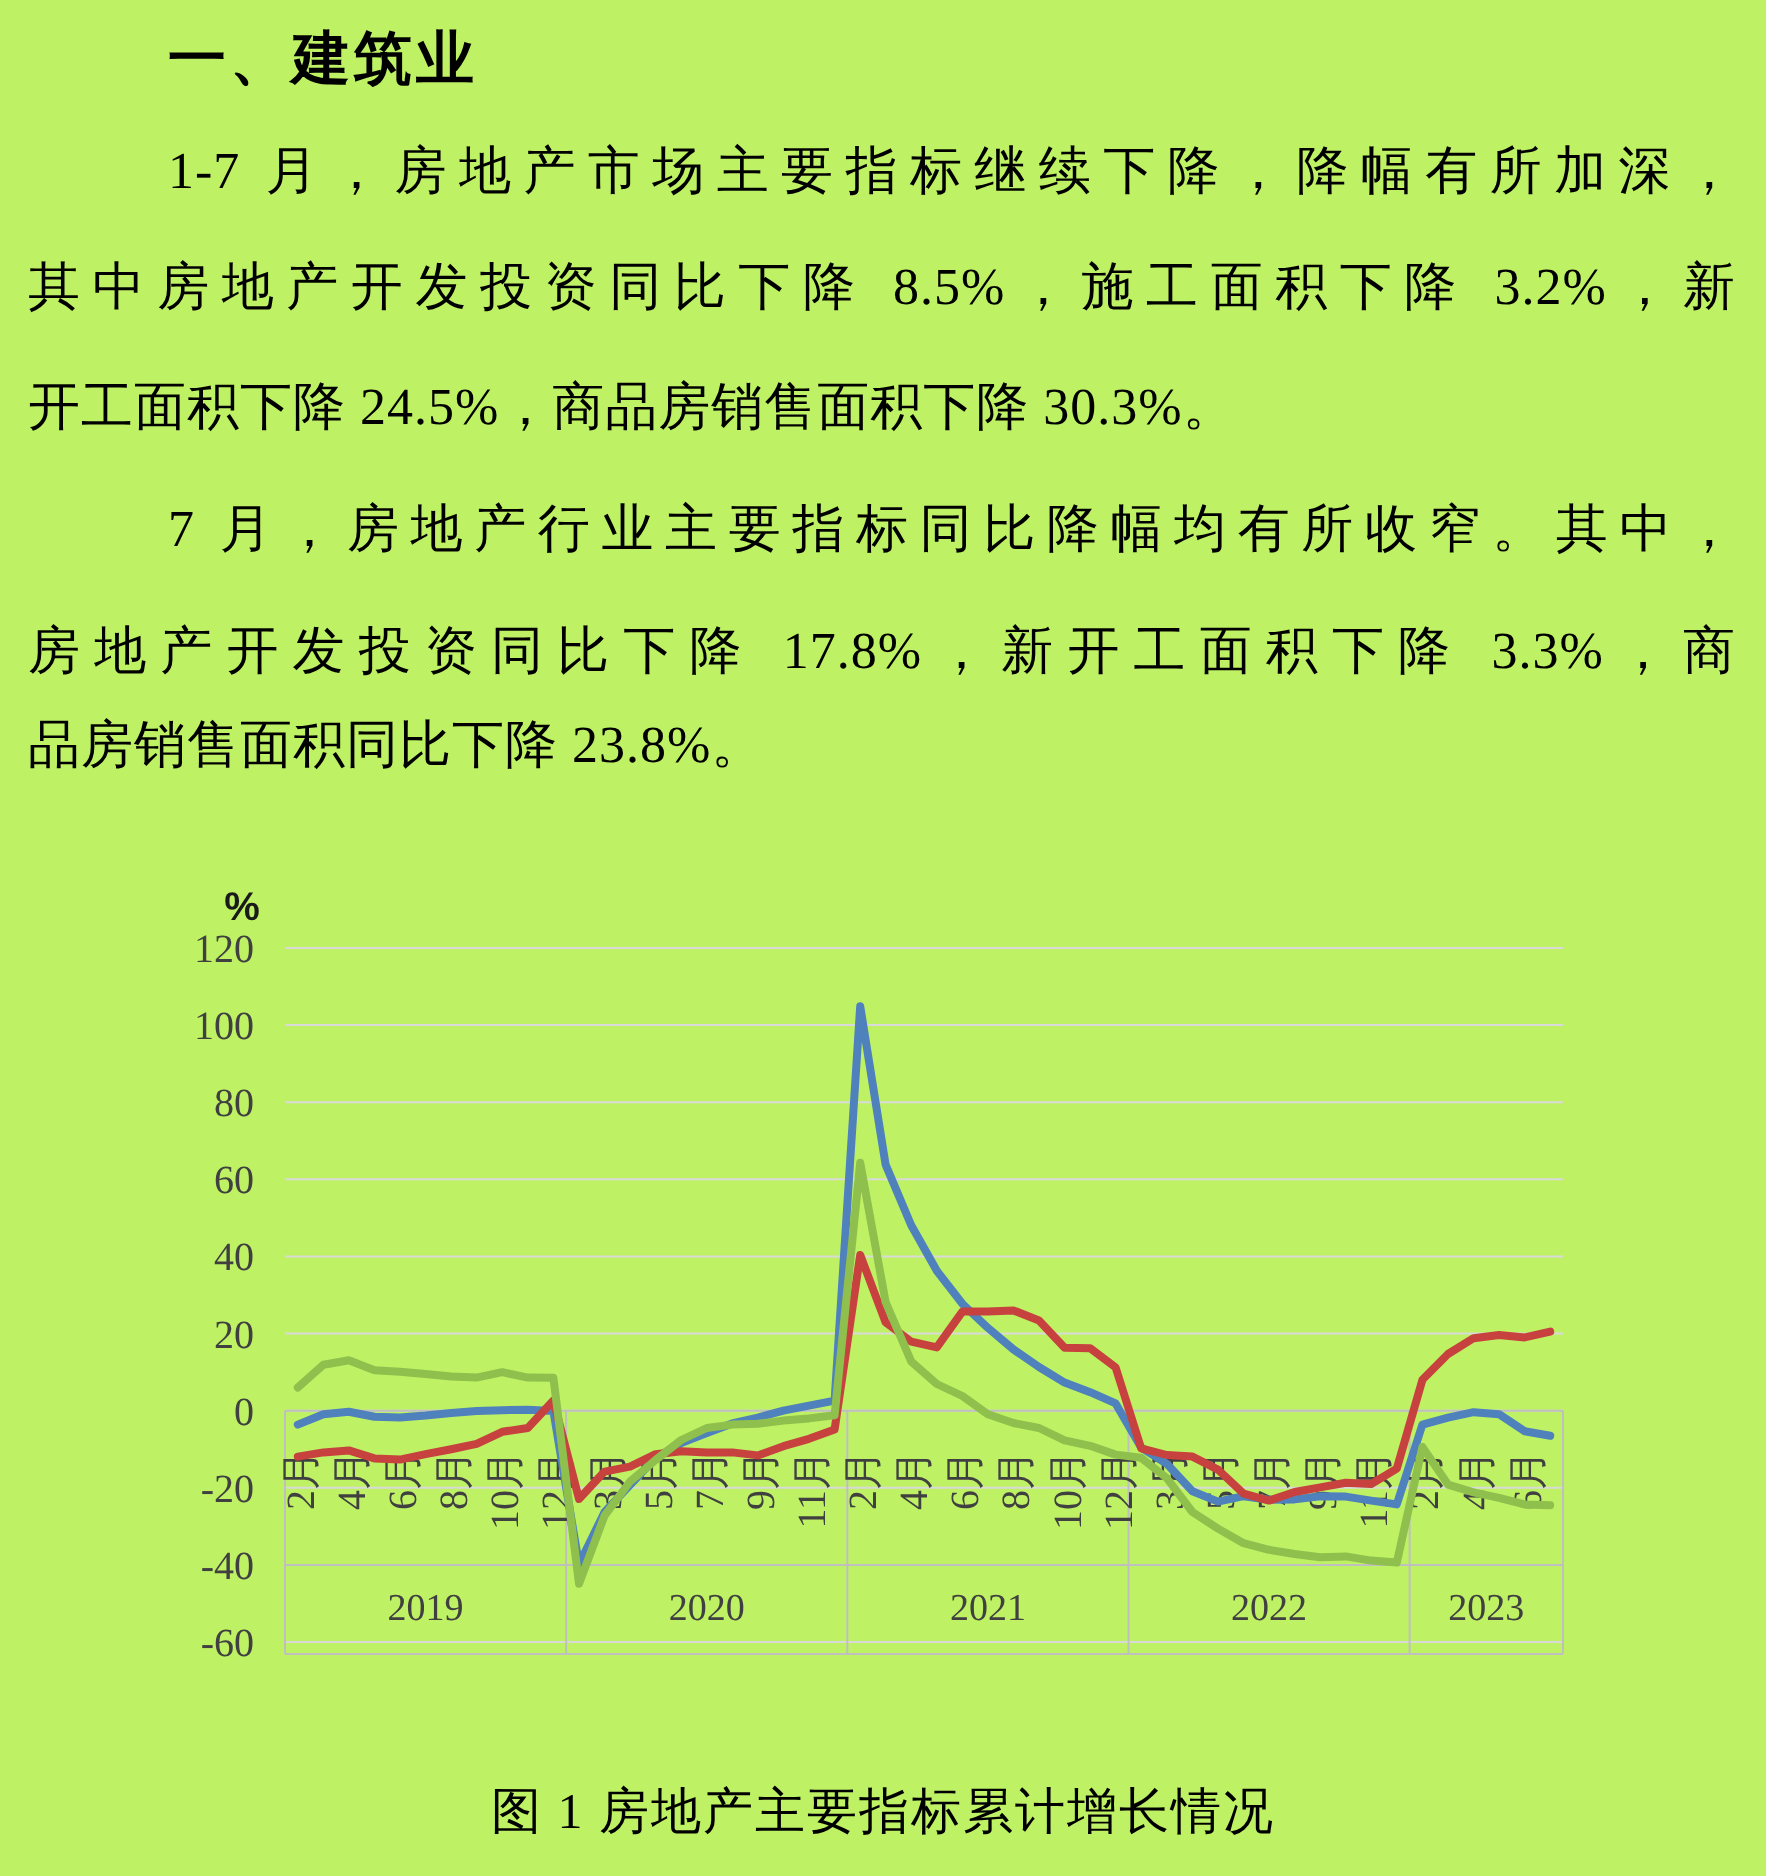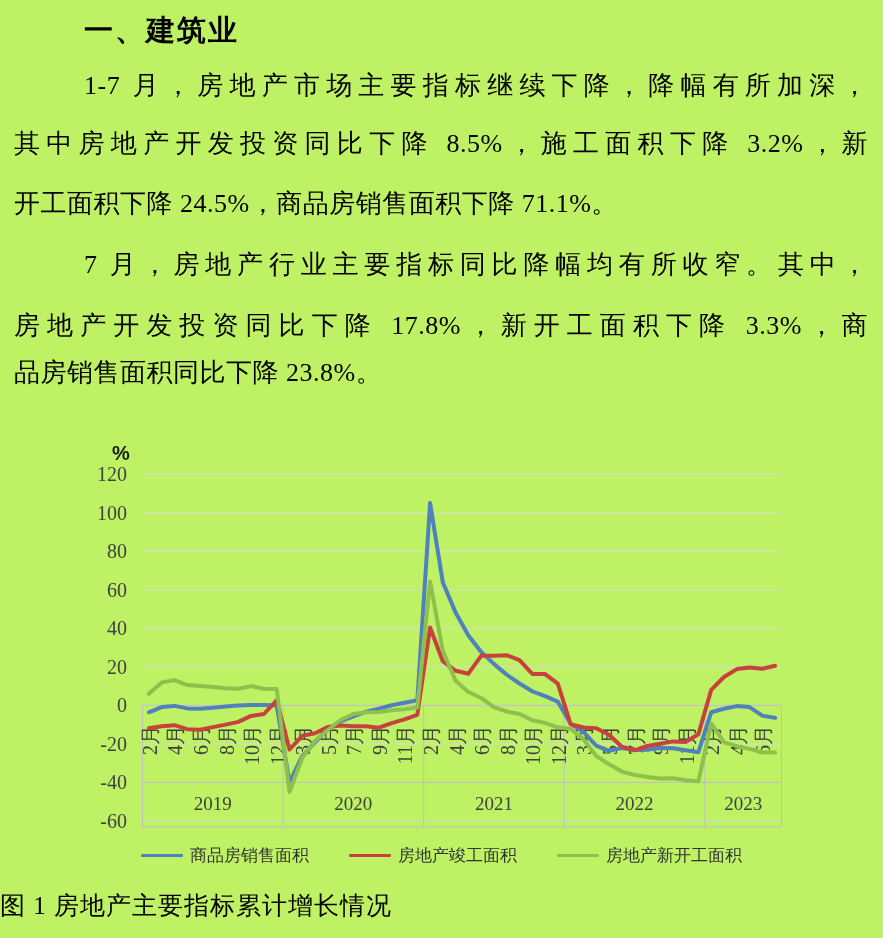--- a/index.html
+++ b/index.html
@@ -23,34 +23,34 @@
   .chart-figure{position:absolute;left:0;top:440px;width:883px;height:400px;}
   #chart-svg{display:block;}
   .legend{
     position:absolute;left:0;top:844px;width:883px;height:22px;
     display:flex;justify-content:center;align-items:center;gap:40px;
   }
   .legend-item{display:flex;align-items:center;gap:7px;}
   .legend-swatch{width:42px;height:3px;border-radius:1px;background:#999;}
   .legend-label{font-size:17px;color:#333;line-height:1;}
   .figure-caption{
-    position:absolute;left:0;top:889px;width:883px;
+    position:absolute;left:0;top:889px;width:883px;text-align:center;
     font-size:25px;letter-spacing:1px;color:#000;
   }
 </style>
 </head>
 <body>
 
 <div class="page">
 
   <div class="doc-heading">一、建筑业</div>
 
   <div class="body-line indent jf l1">1-7 月，房地产市场主要指标继续下降，降幅有所加深，</div>
   <div class="body-line jf l2">其中房地产开发投资同比下降 8.5%，施工面积下降 3.2%，新</div>
-  <div class="body-line l3">开工面积下降 24.5%，商品房销售面积下降 71.1%。</div>
+  <div class="body-line l3">开工面积下降 24.5%，商品房销售面积下降 30.3%。</div>
   <div class="body-line indent jf l4">7 月，房地产行业主要指标同比降幅均有所收窄。其中，</div>
   <div class="body-line jf l5">房地产开发投资同比下降 17.8%，新开工面积下降 3.3%，商</div>
   <div class="body-line l6">品房销售面积同比下降 23.8%。</div>
 
   <div class="chart-figure">
     <svg id="chart-svg" width="883" height="400" viewBox="0 0 883 400">
         <line x1="142.5" y1="381" x2="781.5" y2="381" stroke="#D9D9D9" stroke-width="1"></line>
         <text x="127" y="388" text-anchor="end" font-size="20" font-family="&quot;Liberation Serif&quot;,serif" fill="#404040">-60</text>
         <line x1="142.5" y1="342.44444444444446" x2="781.5" y2="342.44444444444446" stroke="#D9D9D9" stroke-width="1"></line>
         <text x="127" y="349.44444444444446" text-anchor="end" font-size="20" font-family="&quot;Liberation Serif&quot;,serif" fill="#404040">-40</text>
@@ -109,30 +109,16 @@
         <text x="353.37" y="370" text-anchor="middle" font-size="19" font-family="&quot;Liberation Serif&quot;,serif" fill="#404040">2020</text>
         <text x="493.95" y="370" text-anchor="middle" font-size="19" font-family="&quot;Liberation Serif&quot;,serif" fill="#404040">2021</text>
         <text x="634.53" y="370" text-anchor="middle" font-size="19" font-family="&quot;Liberation Serif&quot;,serif" fill="#404040">2022</text>
         <text x="743.16" y="370" text-anchor="middle" font-size="19" font-family="&quot;Liberation Serif&quot;,serif" fill="#404040">2023</text>
         <polyline points="148.9,272.3 161.7,267.1 174.4,265.9 187.2,268.4 200.0,268.8 212.8,267.8 225.6,266.5 238.3,265.5 251.1,265.1 263.9,264.9 276.7,265.5 289.5,342.3 302.3,316.0 315.0,302.5 327.8,289.0 340.6,281.5 353.4,276.5 366.1,271.7 378.9,268.8 391.7,265.3 404.5,262.8 417.3,260.3 430.1,63.1 442.8,142.3 455.6,172.6 468.4,195.4 481.2,211.9 493.9,223.9 506.7,234.7 519.5,243.5 532.3,251.3 545.1,256.1 557.8,261.7 570.6,283.8 583.4,291.9 596.2,305.6 609.0,310.8 621.8,308.1 634.5,309.9 647.3,309.7 660.1,308.1 672.9,308.3 685.6,310.3 698.4,312.2 711.2,272.3 724.0,268.8 736.8,266.1 749.5,267.1 762.3,275.6 775.1,277.9" fill="none" stroke="#4F81BD" stroke-width="4" stroke-linejoin="round" stroke-linecap="round"></polyline>
         <polyline points="148.9,288.3 161.7,286.2 174.4,285.2 187.2,289.2 200.0,289.8 212.8,287.1 225.6,284.6 238.3,281.9 251.1,275.9 263.9,274.0 276.7,260.3 289.5,309.5 302.3,295.8 315.0,293.3 327.8,287.1 340.6,285.6 353.4,286.3 366.1,286.2 378.9,287.7 391.7,283.1 404.5,279.4 417.3,274.8 430.1,187.5 442.8,221.2 455.6,230.8 468.4,233.7 481.2,215.8 493.9,215.8 506.7,215.2 519.5,220.2 532.3,233.9 545.1,234.1 557.8,243.7 570.6,284.2 583.4,287.5 596.2,288.3 609.0,294.8 621.8,306.8 634.5,310.3 647.3,306.0 660.1,303.7 672.9,301.4 685.6,302.0 698.4,294.3 711.2,249.9 724.0,237.0 736.8,229.1 749.5,227.5 762.3,228.7 775.1,225.8" fill="none" stroke="#C7423F" stroke-width="4" stroke-linejoin="round" stroke-linecap="round"></polyline>
         <polyline points="148.9,253.8 161.7,242.4 174.4,240.1 187.2,245.1 200.0,245.9 212.8,247.0 225.6,248.2 238.3,248.8 251.1,246.1 263.9,248.8 276.7,248.9 289.5,351.9 302.3,317.8 315.0,300.8 327.8,290.0 340.6,280.0 353.4,274.0 366.1,272.3 378.9,271.9 391.7,270.3 404.5,269.2 417.3,267.6 430.1,141.4 442.8,211.0 455.6,240.7 468.4,252.0 481.2,258.0 493.9,267.1 506.7,271.5 519.5,274.0 532.3,280.2 545.1,282.9 557.8,287.3 570.6,288.9 583.4,299.1 596.2,316.0 609.0,324.3 621.8,331.6 634.5,334.9 647.3,337.0 660.1,338.6 672.9,338.2 685.6,340.3 698.4,341.3 711.2,283.5 724.0,302.3 736.8,306.2 749.5,308.9 762.3,312.2 775.1,312.6" fill="none" stroke="#8FBF4D" stroke-width="4" stroke-linejoin="round" stroke-linecap="round"></polyline>
       </svg>
   </div>
 
-  <div class="legend">
-    <div class="legend-item">
-      <span class="legend-swatch" style="background: rgb(79, 129, 189);"></span>
-      <span class="legend-label">商品房销售面积</span>
-    </div>
-    <div class="legend-item">
-      <span class="legend-swatch" style="background: rgb(199, 66, 63);"></span>
-      <span class="legend-label">房地产竣工面积</span>
-    </div>
-    <div class="legend-item">
-      <span class="legend-swatch" style="background: rgb(143, 191, 77);"></span>
-      <span class="legend-label">房地产新开工面积</span>
-    </div>
-  </div>
 
   <div class="figure-caption">图 1 房地产主要指标累计增长情况</div>
 
 </div>
 
 </body></html>

